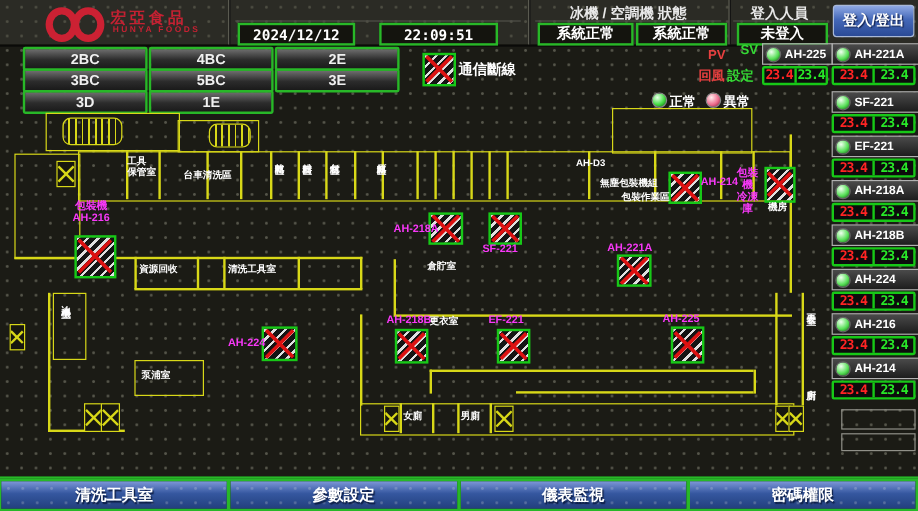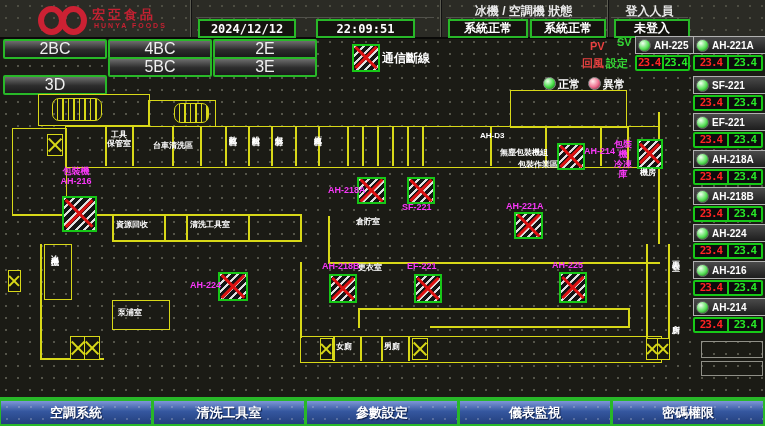--- a/index.html
+++ b/index.html
@@ -20,21 +20,21 @@
     color:#fff;font-weight:bold;font-size:12px;display:flex;align-items:center;justify-content:center;
     font-family:"DejaVu Sans Mono","Liberation Mono",monospace;}
   .ring{position:absolute;width:15px;height:17px;border:6px solid #cc2133;border-radius:50%;}
   .brand{position:absolute;color:#c42132;font-weight:bold;}
   .bluebtn{background:linear-gradient(#8fa9e4 0%,#4468b8 45%,#2a4a96 100%);
     border:1px solid #a8b8d8;border-radius:3px;color:#fff;font-weight:bold;
     display:flex;align-items:center;justify-content:center;text-shadow:1px 1px 1px #10204a;cursor:pointer;}
   
   .fbtn{position:absolute;width:100px;height:16px;border:2px solid #28b828;border-radius:2px;
     background:linear-gradient(#6e6e6e 0%,#2c2c2c 55%,#1a1a1a 100%);
-    color:#f0f0f0;font-size:16px;font-weight:normal;display:flex;align-items:center;justify-content:center;cursor:pointer;}
+    color:#f0f0f0;font-size:12px;font-weight:bold;display:flex;align-items:center;justify-content:center;cursor:pointer;margin-left:16px;}
   
   .xbox{position:absolute;border:2px solid #17c817;
     background:repeating-linear-gradient(135deg,#e0e0e0 0 2px,#141414 2px 6px);overflow:hidden;}
   .xbox .bar{position:absolute;left:-12%;right:-12%;top:50%;height:3px;margin-top:-2px;background:#dd1111;transform:rotate(45deg);}
   .xbox .bar.b{transform:rotate(-45deg);}
   .ydoor{position:absolute;border:1.5px solid #d8d818;overflow:hidden;background:#17170f;}
   .ydoor .bar{position:absolute;left:-15%;right:-15%;top:50%;height:2px;margin-top:-1px;background:#d8d818;transform:rotate(45deg);}
   .ydoor .bar.b{transform:rotate(-45deg);}
   
   .lamp{position:absolute;width:11px;height:11px;border-radius:50%;border:1px solid #888;
@@ -92,28 +92,31 @@
 
     <div class="tlab" style="left:440px;width:167px">冰機 / 空調機 狀態</div>
     <div class="tul" style="left:446px;width:155px"></div>
     <div class="gval" style="left:448px;top:19px;width:76px;font-family:'Liberation Sans',sans-serif">系統正常</div>
     <div class="gval" style="left:530px;top:19px;width:72px;font-family:'Liberation Sans',sans-serif">系統正常</div>
 
     <div class="tlab" style="left:607px;width:85px">登入人員</div>
     <div class="tul" style="left:611px;width:77px"></div>
     <div class="gval" style="left:614px;top:19px;width:72px;font-family:'Liberation Sans',sans-serif">未登入</div>
 
+    <div class="bluebtn" style="position:absolute;left:694px;top:4px;width:66px;height:25px;font-size:12px">登入/登出</div>
   </div>
 
   <div class="fbtn" style="left:3px;top:39px">2BC</div>
   <div class="fbtn" style="left:108px;top:39px">4BC</div>
   <div class="fbtn" style="left:213px;top:39px">2E</div>
+  <div class="fbtn" style="left:3px;top:57px">3BC</div>
   <div class="fbtn" style="left:108px;top:57px">5BC</div>
   <div class="fbtn" style="left:213px;top:57px">3E</div>
   <div class="fbtn" style="left:3px;top:75px">3D</div>
+  <div class="fbtn" style="left:108px;top:75px">1E</div>
 
   <div class="xbox" style="left:352px;top:44px;width:24px;height:24px">
       <span class="bar"></span>
       <span class="bar b"></span>
     </div>
   <div class="slab" style="left:382px;top:50px;font-size:12px;color:#fff">通信斷線</div>
 
   <span class="slab red" style="left:590px;top:40px">PV</span>
   <span class="slab grn" style="left:617px;top:36px">SV</span>
   <span class="slab red" style="left:582px;top:56px">回風</span>
@@ -348,21 +351,21 @@
     <div class="mlabel" style="left:322px;top:261px">AH-218B</div>
     <div class="mlabel" style="left:328px;top:185px">AH-218A</div>
     <div class="mlabel" style="left:402px;top:202px">SF-221</div>
     <div class="mlabel" style="left:407px;top:261px">EF-221</div>
     <div class="mlabel" style="left:506px;top:201px">AH-221A</div>
     <div class="mlabel" style="left:584px;top:146px">AH-214</div>
     <div class="mlabel" style="left:552px;top:260px">AH-225</div>
     <div class="mlabel" style="left:610px;top:139px;width:26px;text-align:center">包裝機
 冷凍庫</div>
 
-    <div class="rlabel" style="left:106px;top:130px;width:26px;text-align:center">工具
+    <div class="rlabel" style="left:106px;top:130px;width:26px;text-align:left">工具
 保管室</div>
     <div class="rlabel" style="left:153px;top:141px">台車清洗區</div>
     <div class="rlabel vert" style="left:228px;top:130px">乾料區</div>
     <div class="rlabel vert" style="left:251px;top:130px">粉料區</div>
     <div class="rlabel vert" style="left:274px;top:130px">包材區</div>
     <div class="rlabel vert" style="left:313px;top:130px">原料區</div>
     <div class="rlabel" style="left:480px;top:131px">AH-D3</div>
     <div class="rlabel" style="left:500px;top:148px">無塵包裝機組</div>
     <div class="rlabel" style="left:518px;top:160px">包裝作業區</div>
     <div class="rlabel" style="left:356px;top:217px">倉貯室</div>
@@ -372,20 +375,19 @@
     <div class="rlabel vert" style="left:50px;top:248px">冰水主機</div>
     <div class="rlabel" style="left:116px;top:220px">資源回收</div>
     <div class="rlabel" style="left:190px;top:220px">清洗工具室</div>
     <div class="rlabel" style="left:118px;top:308px">泵浦室</div>
     <div class="rlabel vert" style="left:671px;top:254px">更衣室</div>
     <div class="rlabel vert" style="left:671px;top:318px">廁所</div>
     <div class="rlabel" style="left:640px;top:168px">機房</div>
   </div>
 
   <div id="footer">
-    <div class="footbtn">空調系統</div>
     <div class="footbtn">清洗工具室</div>
     <div class="footbtn">參數設定</div>
     <div class="footbtn">儀表監視</div>
     <div class="footbtn">密碼權限</div>
   </div>
 
 </div>
 
 </body></html>

